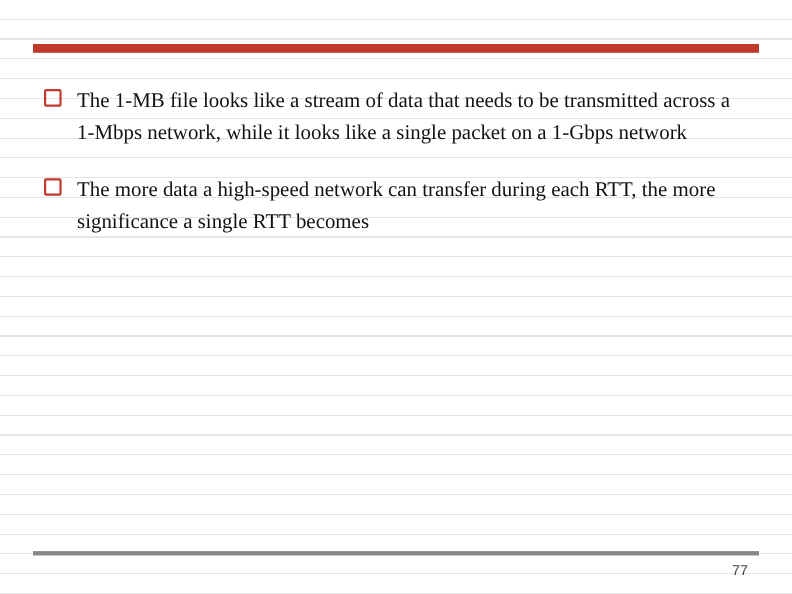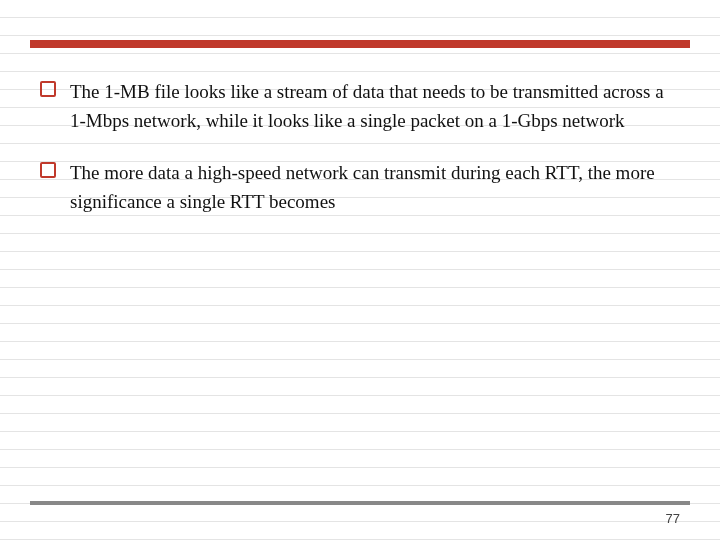--- a/index.html
+++ b/index.html
@@ -144,21 +144,21 @@
   <div class="content">
     <ul class="bullet-list">
 
       <li class="bullet-item">
         <span class="bullet-marker"></span>
         <span class="bullet-text">The 1-MB file looks like a stream of data that needs to be transmitted across a 1-Mbps network, while it looks like a single packet on a 1-Gbps network</span>
       </li>
 
       <li class="bullet-item">
         <span class="bullet-marker"></span>
-        <span class="bullet-text">The more data a high-speed network can transmit during each RTT,  the more significance a single RTT becomes</span>
+        <span class="bullet-text">The more data a high-speed network can transfer during each RTT,  the more significance a single RTT becomes</span>
       </li>
 
 
     </ul>
   </div>
 
   <div class="bottom-bar"></div>
 
   <div class="footer">
     <span class="page-number">77</span>

